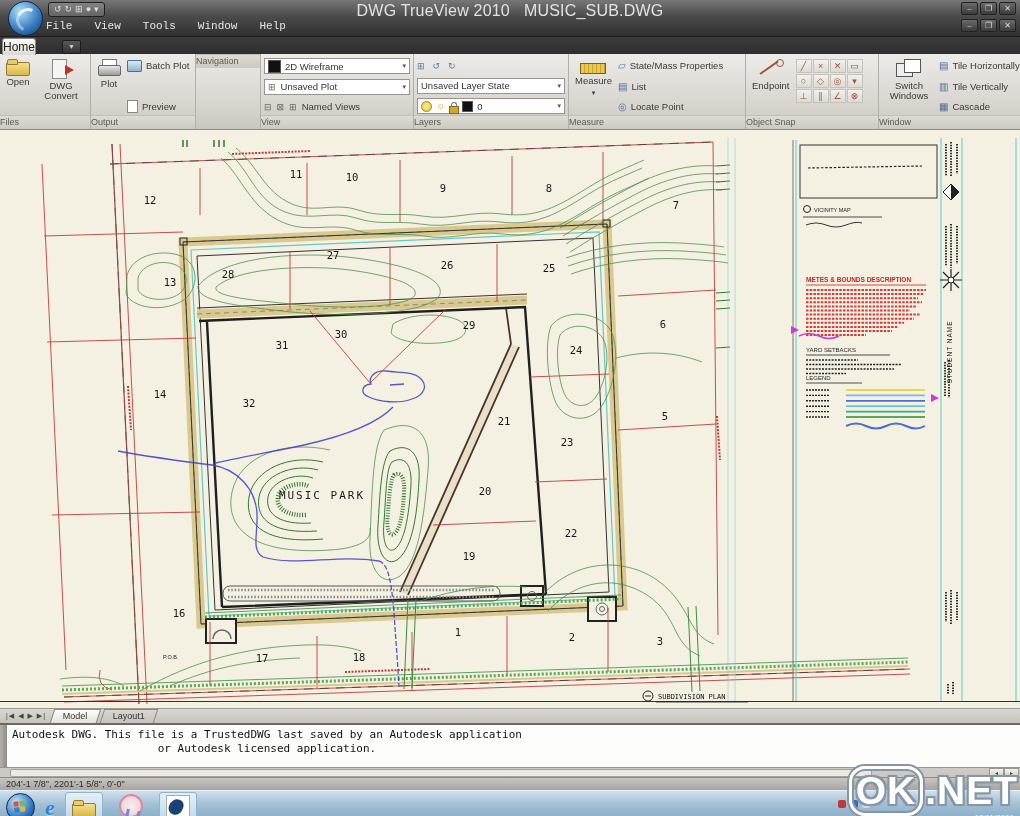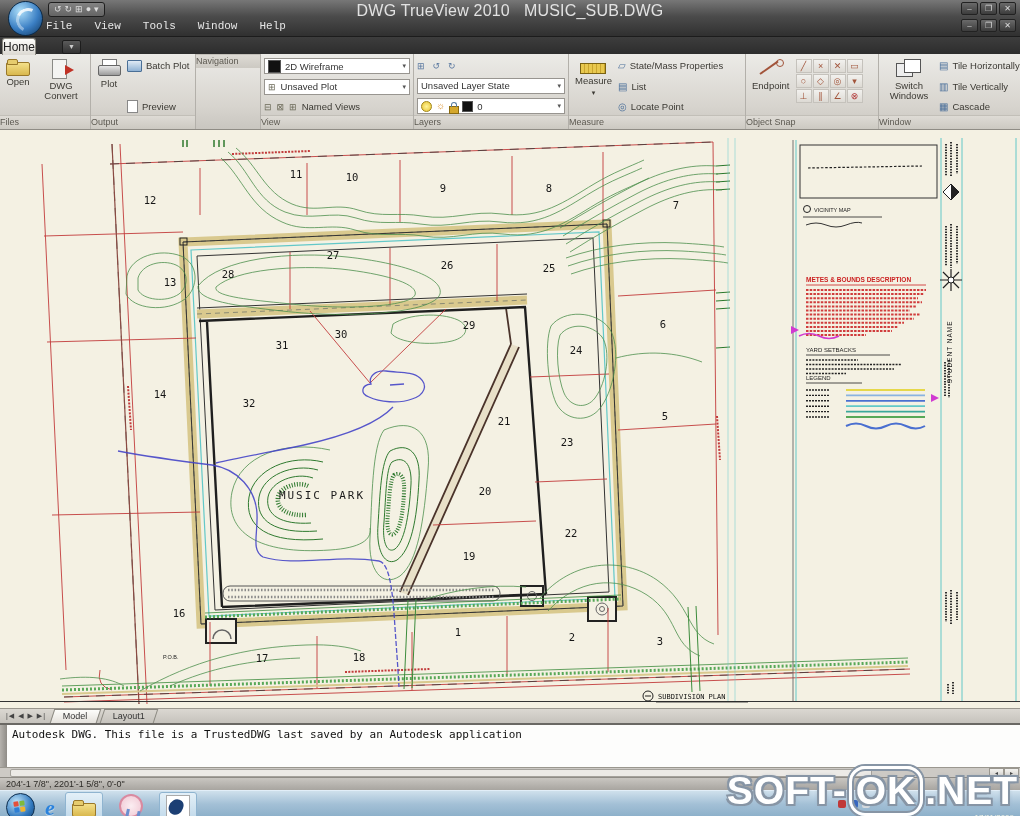--- a/index.html
+++ b/index.html
@@ -550,20 +550,21 @@
   <div class="mtabs">
     <span class="navb">|◀ ◀ ▶ ▶|</span>
     <div class="mtab"><span>Model</span></div>
     <div class="mtab inactive"><span>Layout1</span></div>
   </div>
 
   <div class="cmd">
     <div class="grip"></div>
     <div class="lines">
       <div>Autodesk DWG.  This file is a TrustedDWG last saved by an Autodesk application</div>
+      <div>or Autodesk licensed application.</div>
     </div>
   </div>
 
   <div class="scrollstrip">
     <div class="thumb"></div>
     <div class="sbtn" style="right:16px">◂</div>
     <div class="sbtn" style="right:1px">▸</div>
   </div>
 
   <div class="status">
@@ -591,18 +592,17 @@
     </div>
     <div class="tray">
       <i style="background:#c03838"></i>
       <i style="background:#3868c0"></i>
       <i style="background:#d8dce0"></i>
     </div>
     <div class="traydate">17/11/2009</div>
   </div>
 
   <div class="watermark">
-    <span>SOFT-</span>
       <span class="okbox">OK</span>
       <span>.NET</span>
   </div>
 
 </div>
 
 </body></html>

